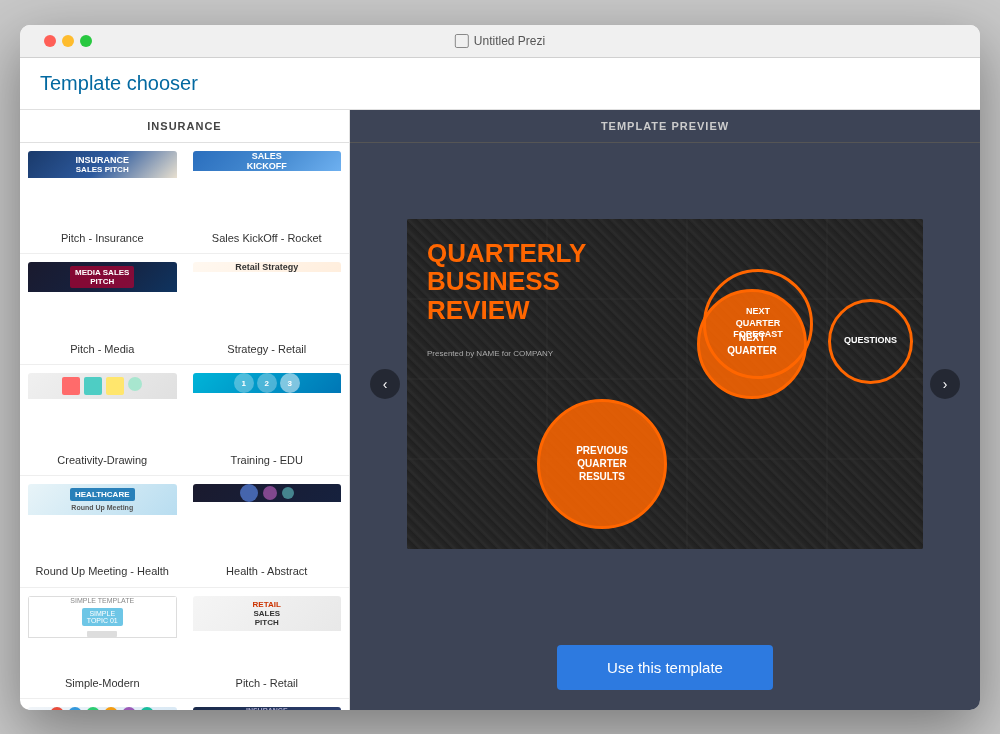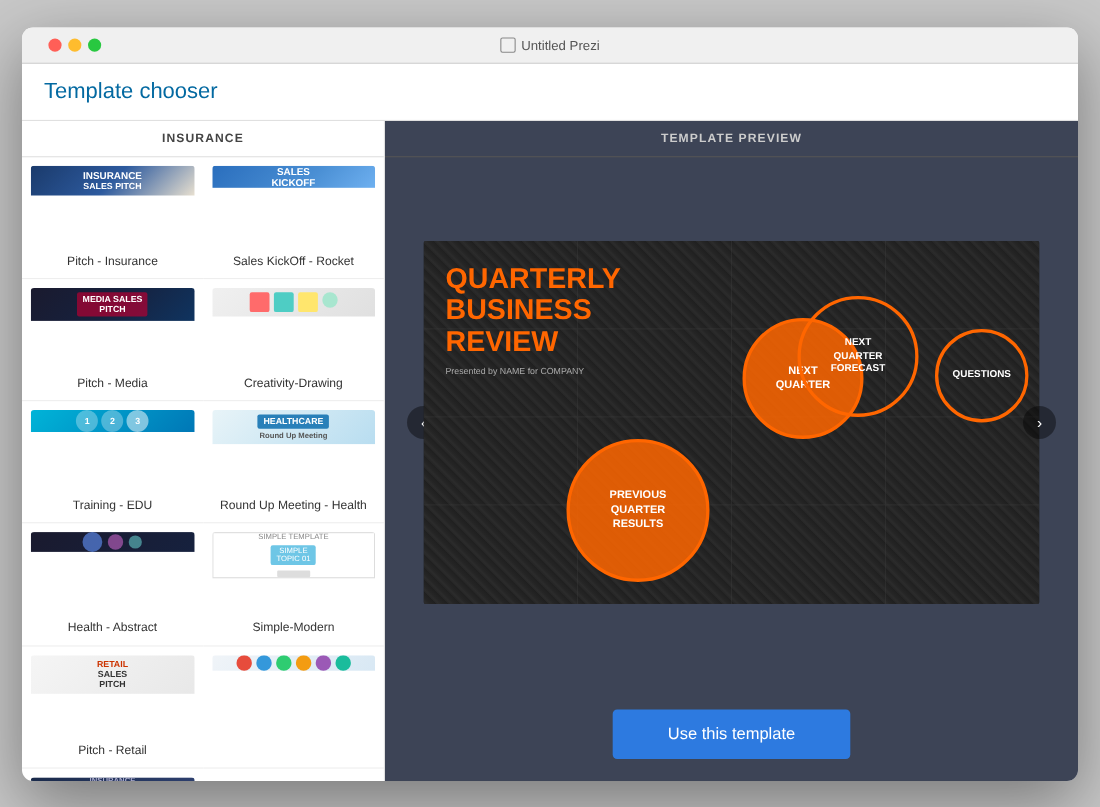--- a/index.html
+++ b/index.html
@@ -246,21 +246,21 @@
     .preview-main {
       flex: 1;
       display: flex;
       align-items: center;
       justify-content: center;
       width: 100%;
       position: relative;
       padding: 20px;
     }
     .preview-image {
-      width: 560px;
+      width: 516px;
       height: 330px;
       position: relative;
       overflow: hidden;
       border-radius: 2px;
     }
     
     .qbr-bg {
       width: 100%;
       height: 100%;
       background: #1a1a1a;
@@ -282,21 +282,21 @@
       top: 20px;
       left: 20px;
       font-size: 26px;
       font-weight: 900;
       color: #ff6600;
       line-height: 1.1;
       text-transform: uppercase;
     }
     .qbr-subtitle {
       position: absolute;
-      top: 114px;
+      top: 130px;
       left: 20px;
       font-size: 8px;
       color: #aaa;
     }
     .qbr-circle {
       position: absolute;
       border-radius: 50%;
       border: 3px solid #ff6600;
       display: flex;
       align-items: center;
@@ -450,20 +450,28 @@
         <div class="template-item">
           <div class="template-thumb">
             <div class="thumb-media">
               <div style="font-size:8px;color:white;font-weight:900;text-align:center;background:rgba(180,0,50,0.7);padding:2px 5px;border-radius:2px;">
                 MEDIA SALES<br>PITCH
               </div>
             </div>
           </div>
           <div class="template-label">Pitch - Media</div>
         </div>
+        <div class="template-item">
+          <div class="template-thumb">
+            <div class="thumb-retail-strategy">
+              <div style="font-size:9px;color:#333;font-weight:700;text-align:center;">Retail Strategy</div>
+            </div>
+          </div>
+          <div class="template-label">Strategy - Retail</div>
+        </div>
 
         <div class="template-item">
           <div class="template-thumb">
             <div class="thumb-creativity">
               <div style="display:flex;gap:4px;flex-wrap:wrap;justify-content:center;padding:4px;">
                 <div style="width:18px;height:18px;background:#ff6b6b;border-radius:2px;"></div>
                 <div style="width:18px;height:18px;background:#4ecdc4;border-radius:2px;"></div>
                 <div style="width:18px;height:18px;background:#ffe66d;border-radius:2px;"></div>
                 <div style="width:14px;height:14px;background:#a8e6cf;border-radius:50%;"></div>
               </div>

